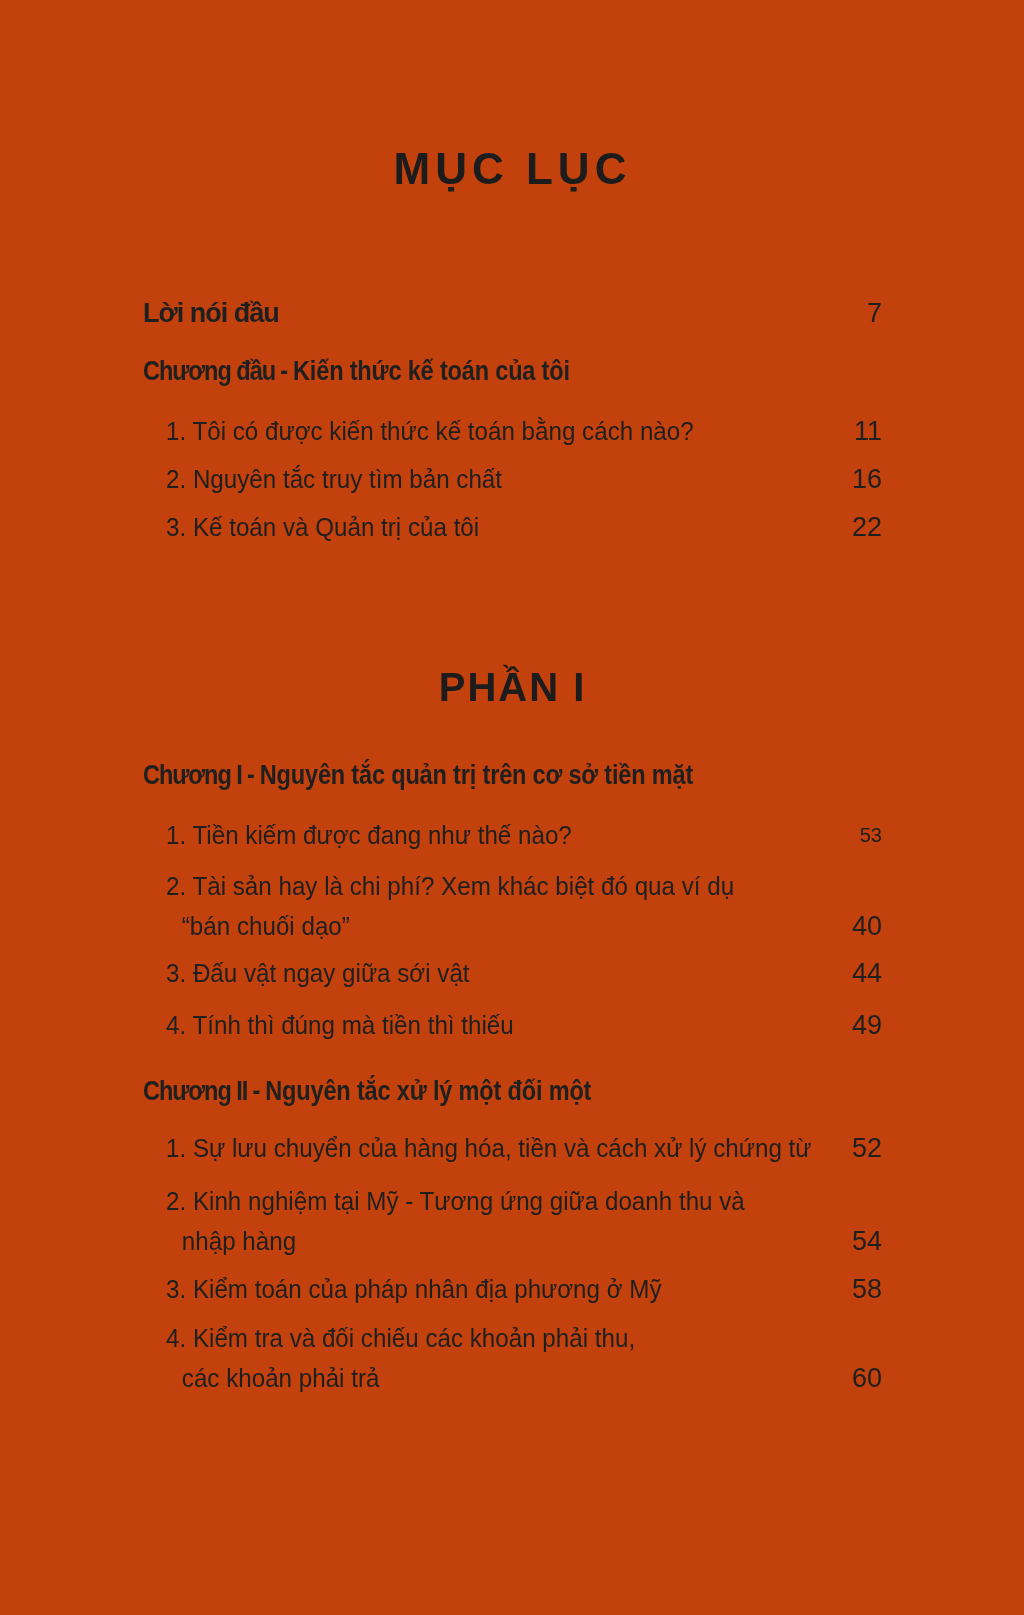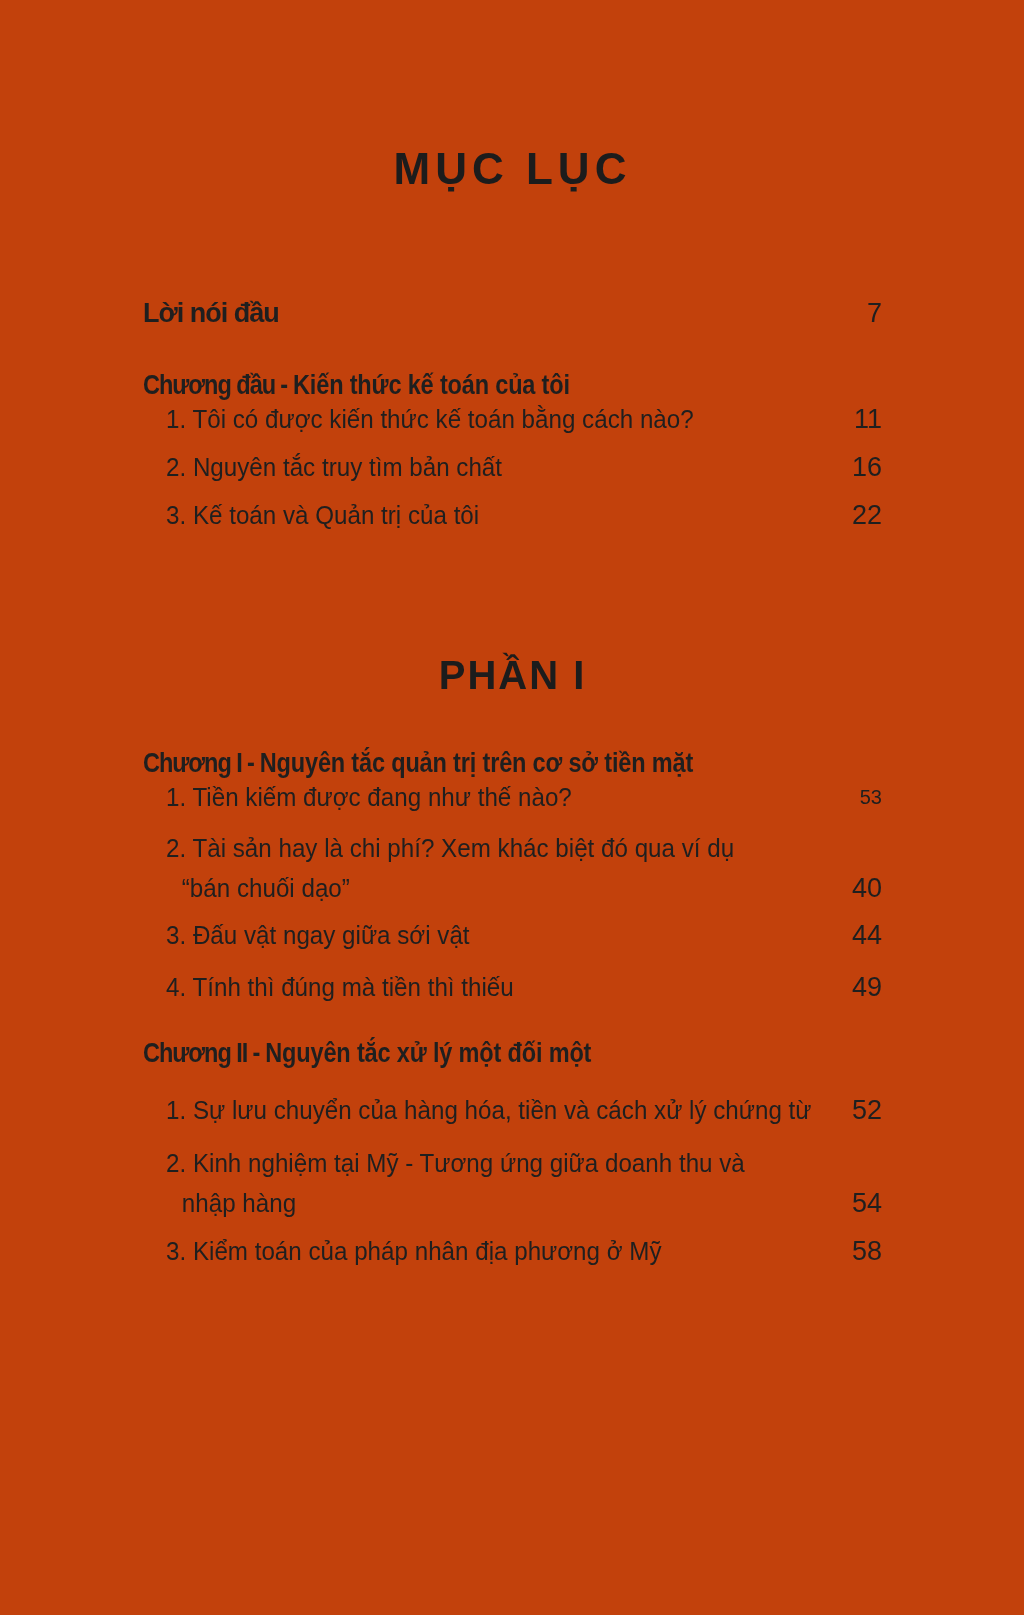--- a/index.html
+++ b/index.html
@@ -45,21 +45,21 @@
     margin-top: 98px;
     font-size: 27px;
     line-height: 34px;
   }
   .entry-label {
     font-weight: 700;
     letter-spacing: -1px;
   }
   
   .chapter-heading {
-    margin-top: 38px;
+    margin-top: 24px;
     font-size: 28px;
     line-height: 34px;
     font-weight: 700;
     white-space: nowrap;
   }
   .chapter-heading .scale {
     display: inline-block;
     transform: scaleX(0.84);
     transform-origin: 0 50%;
     white-space: nowrap;
@@ -94,21 +94,21 @@
   .page-num {
     flex: none;
     font-size: 27px;
     line-height: 34px;
     padding-left: 12px;
     text-align: right;
   }
   .toc-item.two-line .page-num { line-height: 40px; }
   .page-num.small { font-size: 20px; }
   
-  .mt26 { }
+  .mt26 { margin-top: 26px; }
   .mt23 { margin-top: 23px; }
   .mt18 { margin-top: 18px; }
   .mt16 { margin-top: 16px; }
   .mt14 { margin-top: 14px; align-items: flex-end; }
   .mt13 { margin-top: 13px; }
   .mt12 { margin-top: 12px; }
   .mt11 { margin-top: 11px; }
   .mt10 { margin-top: 10px; }
 </style>
 </head>
@@ -179,15 +179,22 @@
       <div class="item-text">
         <span class="line line1">2. Kinh nghiệm tại Mỹ - Tương ứng giữa doanh thu và</span>
         <span class="line line2">nhập hàng</span>
       </div>
       <span class="page-num">54</span>
     </div>
     <div class="toc-item mt11">
       <div class="item-text"><span class="line">3. Kiểm toán của pháp nhân địa phương ở Mỹ</span></div>
       <span class="page-num">58</span>
     </div>
+    <div class="toc-item two-line mt12">
+      <div class="item-text">
+        <span class="line line1">4. Kiểm tra và đối chiếu các khoản phải thu,</span>
+        <span class="line line2">các khoản phải trả</span>
+      </div>
+      <span class="page-num">60</span>
+    </div>
 
   </div>
 </div>
 
 </body></html>

